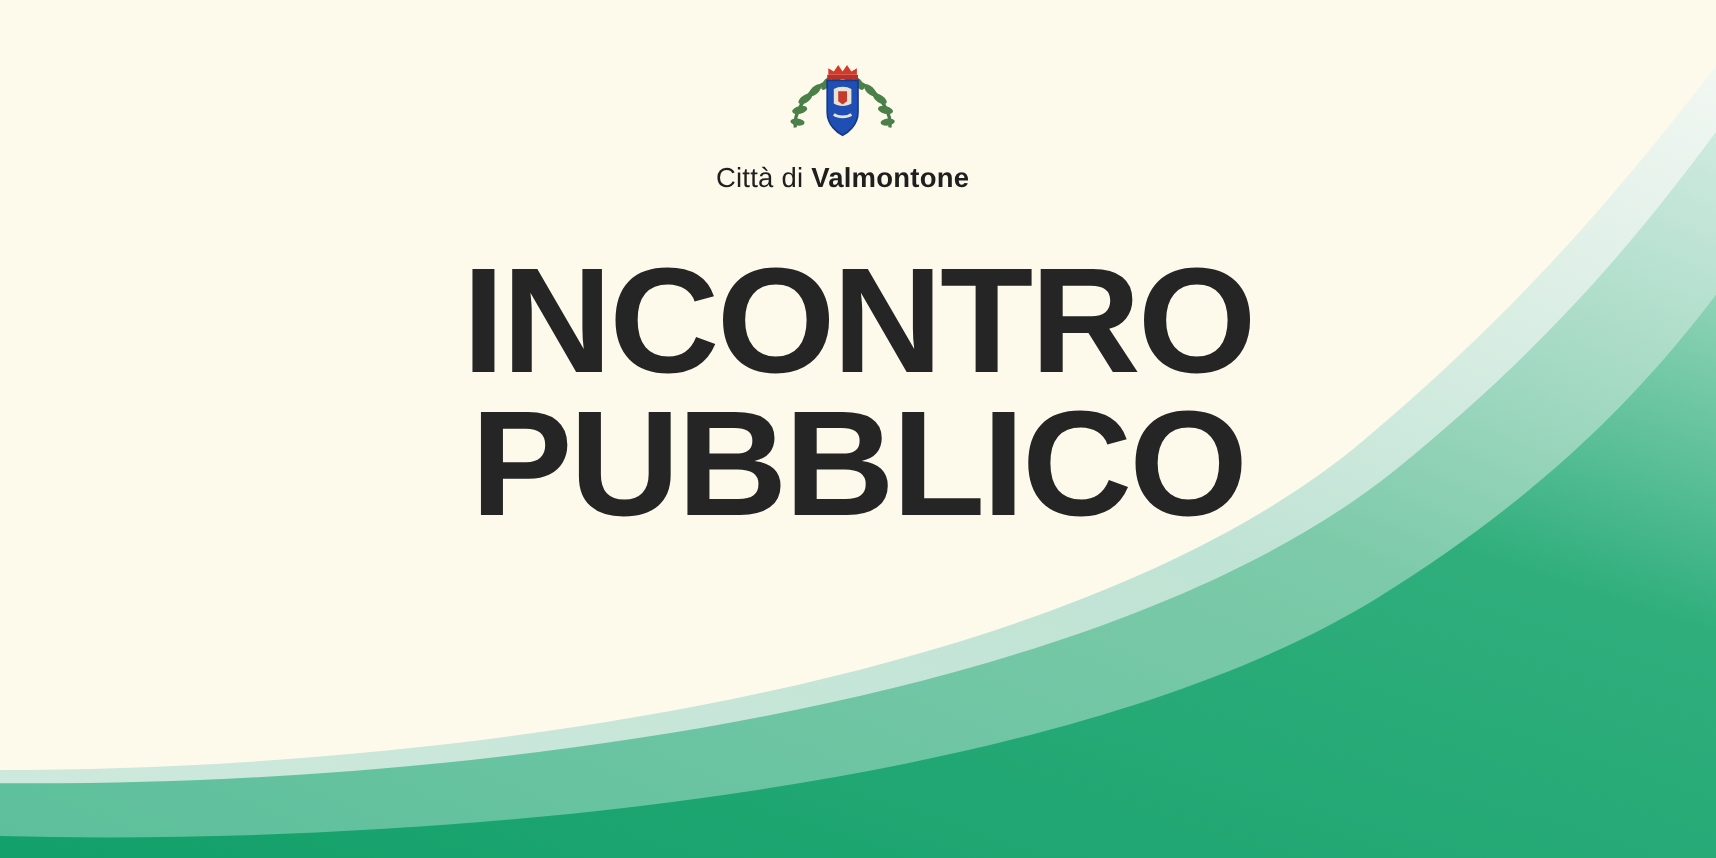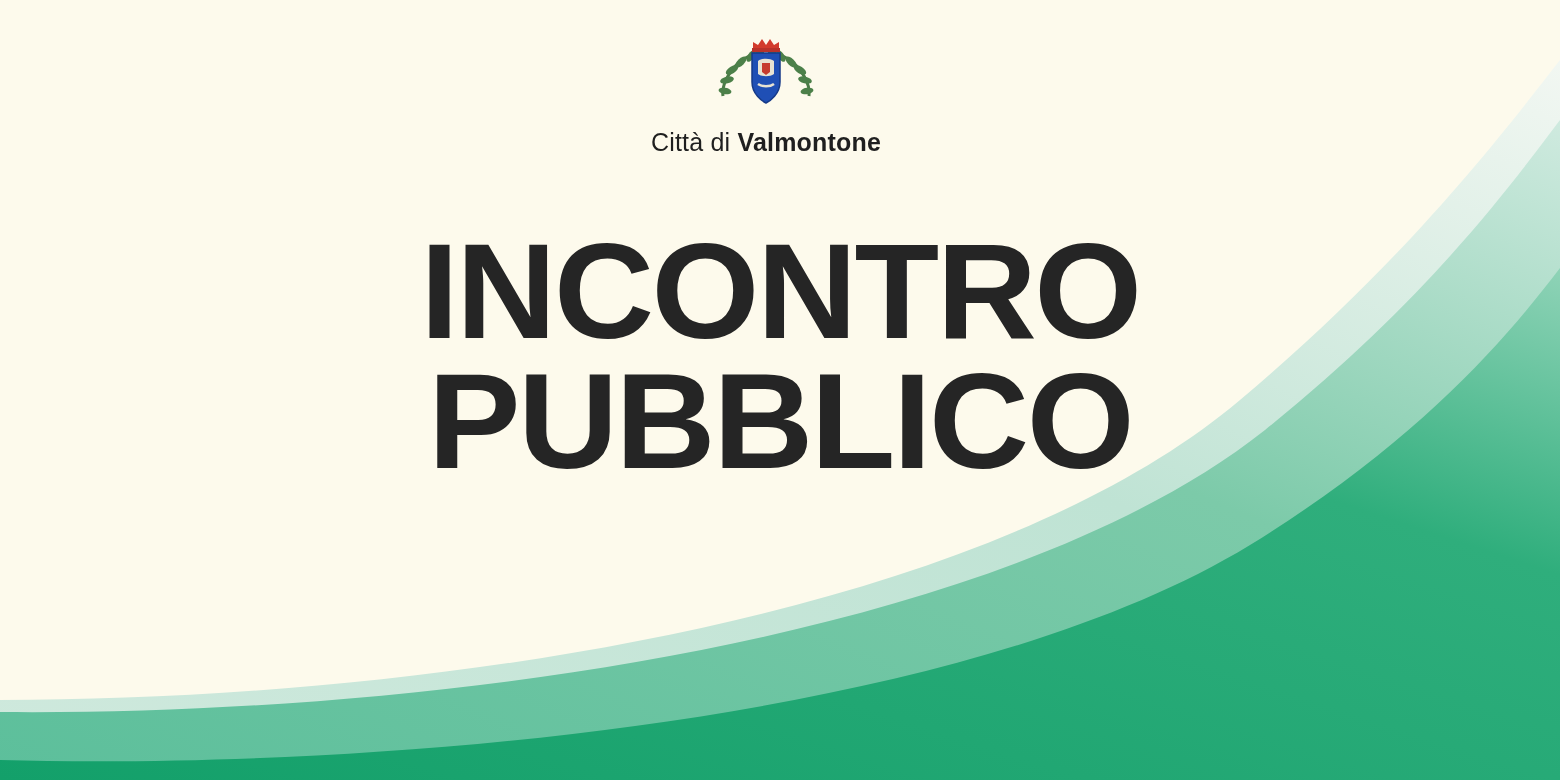--- a/index.html
+++ b/index.html
@@ -26,21 +26,21 @@
   }
   .waves svg {
     display: block;
     width: 1560px;
     height: 780px;
   }
 
   
   .crest-block {
     position: absolute;
-    top: 36px;
+    top: 56px;
     left: 0;
     width: 1532px;
     display: flex;
     flex-direction: column;
     align-items: center;
     z-index: 3;
   }
   .crest {
     width: 96px;
     height: 78px;

